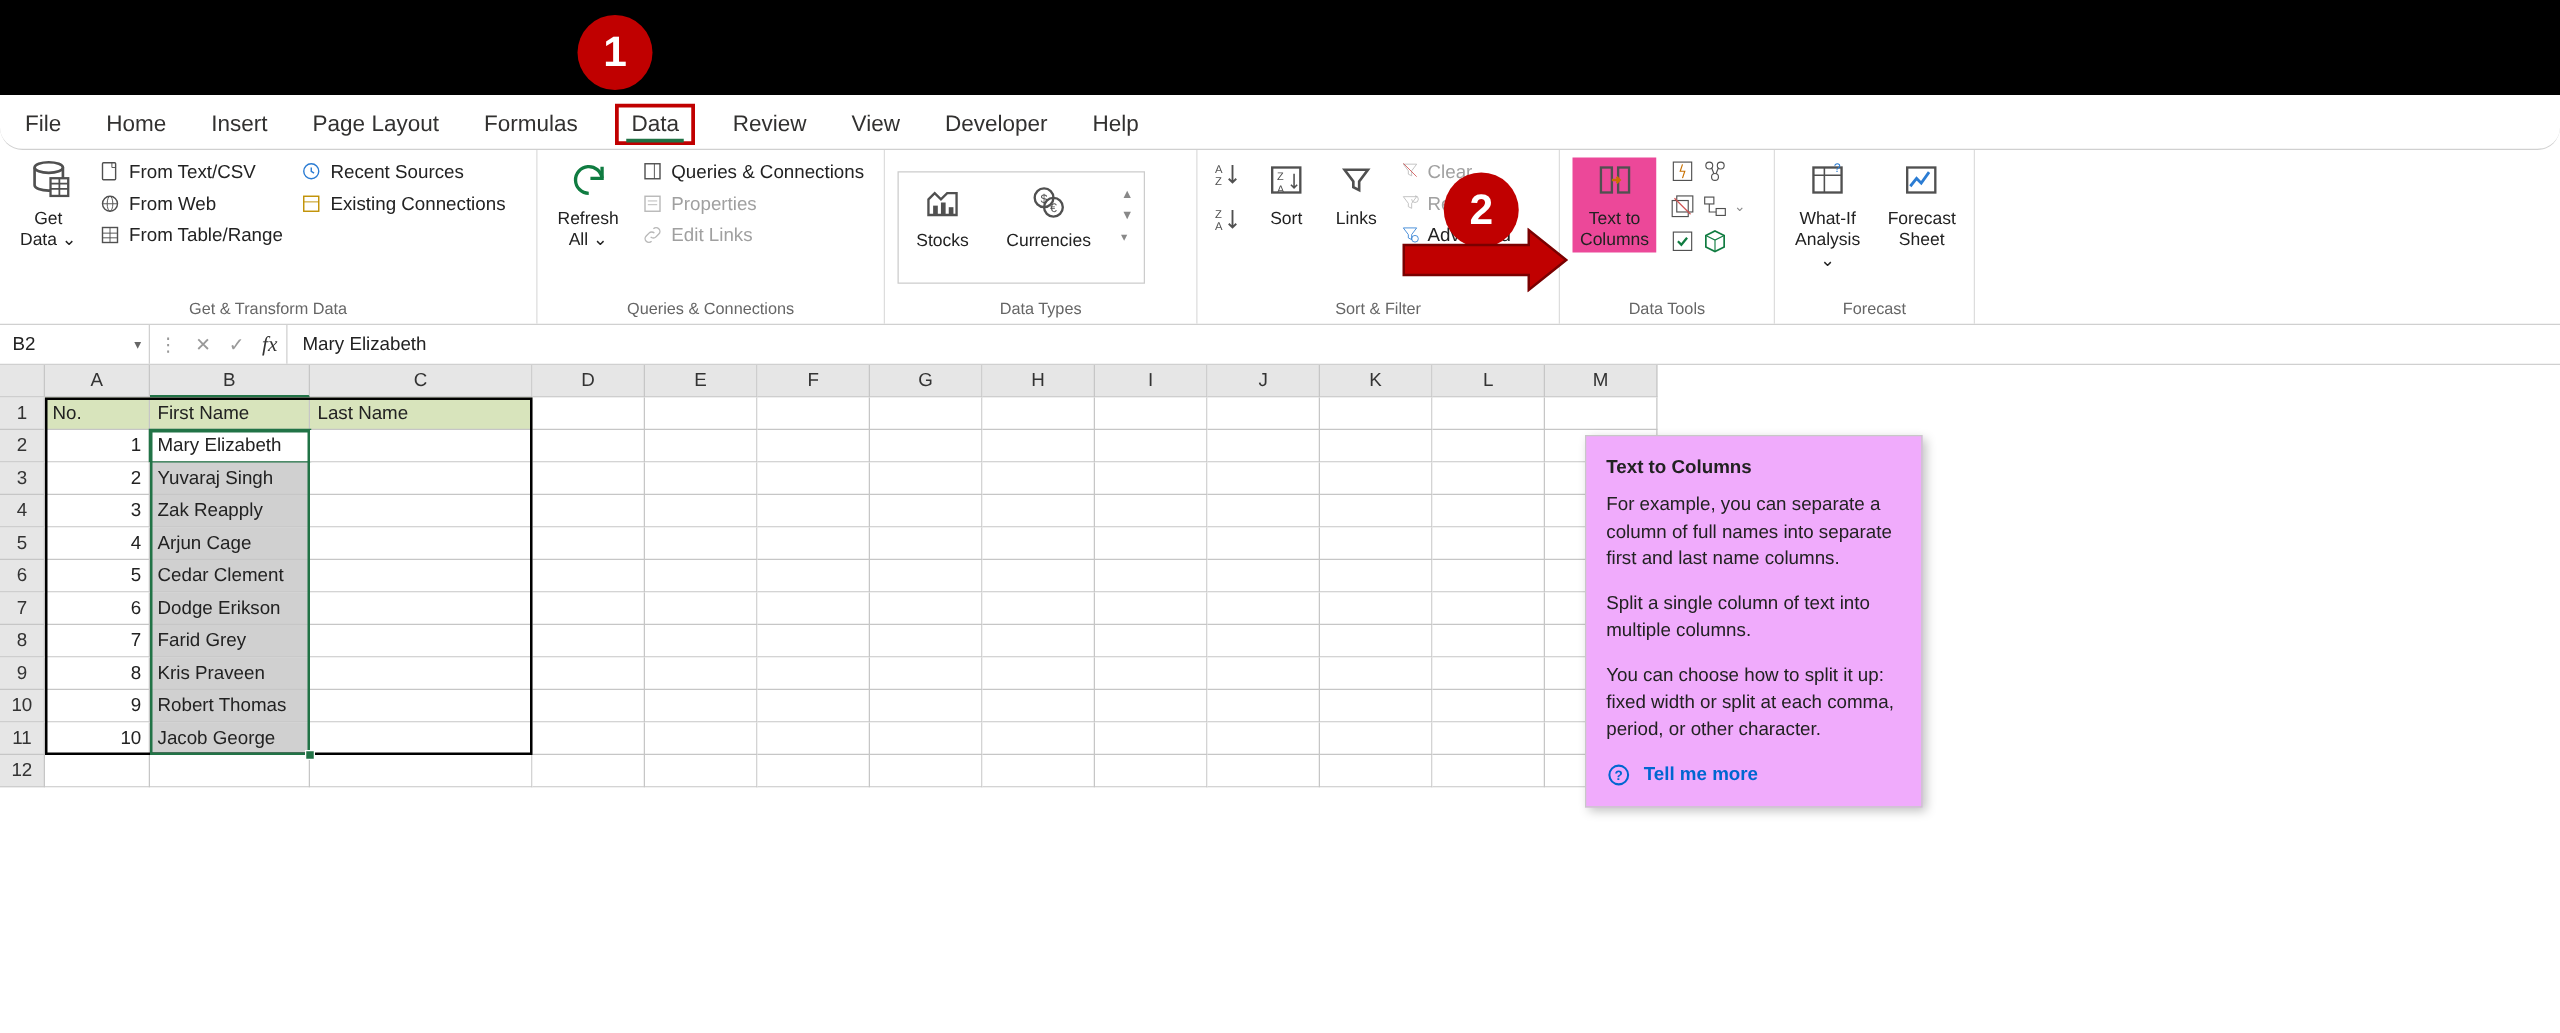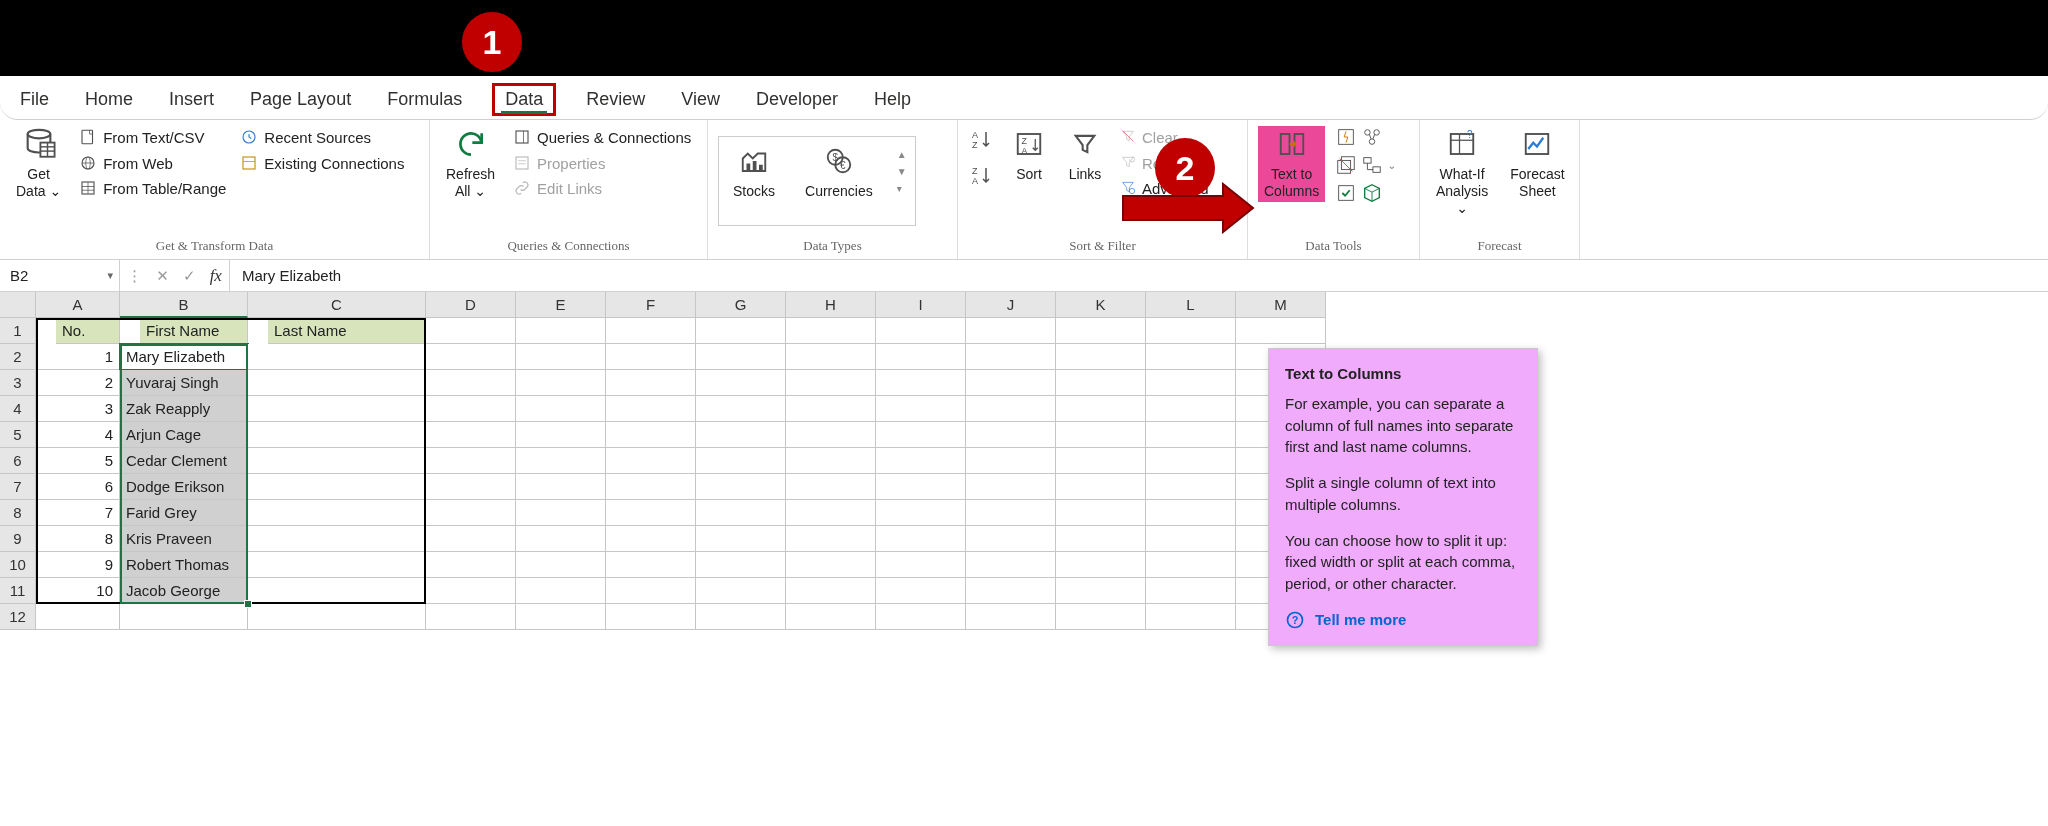--- a/index.html
+++ b/index.html
@@ -74,21 +74,20 @@
     border-right: 1px solid #ddd;
     padding: 6px 10px 2px 10px;
     position: relative;
   }
   .group .body { display:flex; align-items:flex-start; gap:10px; flex:1;}
   .group .label {
     text-align:center;
     font-size: 13px;
     color:#666;
     padding:2px 0 3px 0;
-    font-family:Liberation Serif, serif;
   }
   .vstack { display:flex; flex-direction:column; gap:2px;}
   .hstack { display:flex; flex-direction:row; align-items:center; gap:4px;}
   .btn-big {
     display:flex; flex-direction:column; align-items:center; gap:2px;
     padding: 2px 6px; text-align:center; font-size:14px; line-height:1.2;
   }
   .btn-big svg, .btn-big .icon-box { margin-bottom:2px; }
   .btn-small {
     display:flex; gap:6px;
@@ -128,21 +127,21 @@
     display:flex; align-items:center;
     background:#fff;
   }
   .sheet .colhdr, .sheet .rowhdr, .sheet .corner {
     background: var(--grid-header-bg);
     justify-content:center;
     color:#333;
   }
   .sheet .rowhdr { justify-content:center; }
   .sheet .num { justify-content:flex-end; }
-  .hdr-cell { background: var(--header-row-bg) !important; margin-left: 20px; }
+  .hdr-cell { background: var(--header-row-bg) !important; }
   .sel-col { background:#d0d0d0 !important; }
   .sel-active {
     outline:2px solid #217346; outline-offset:-1px;
     background:#fff !important;
   }
   .col-highlight { border-bottom:2px solid #217346 !important; }
   
   .tooltip {
     position:absolute;
     top: 348px; left: 1268px;

